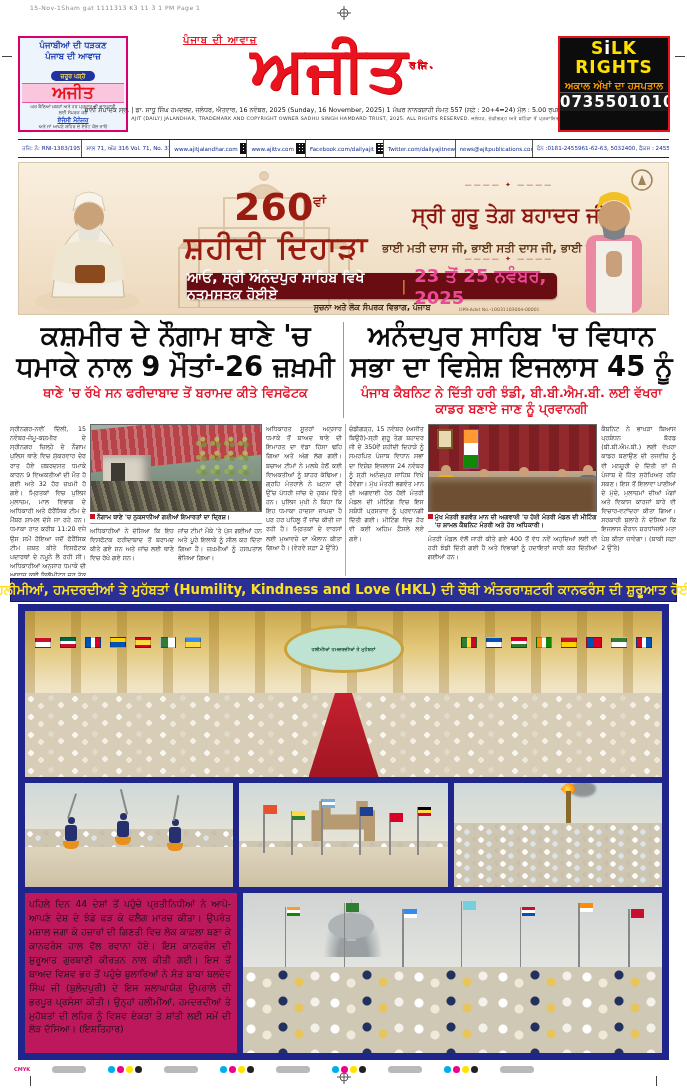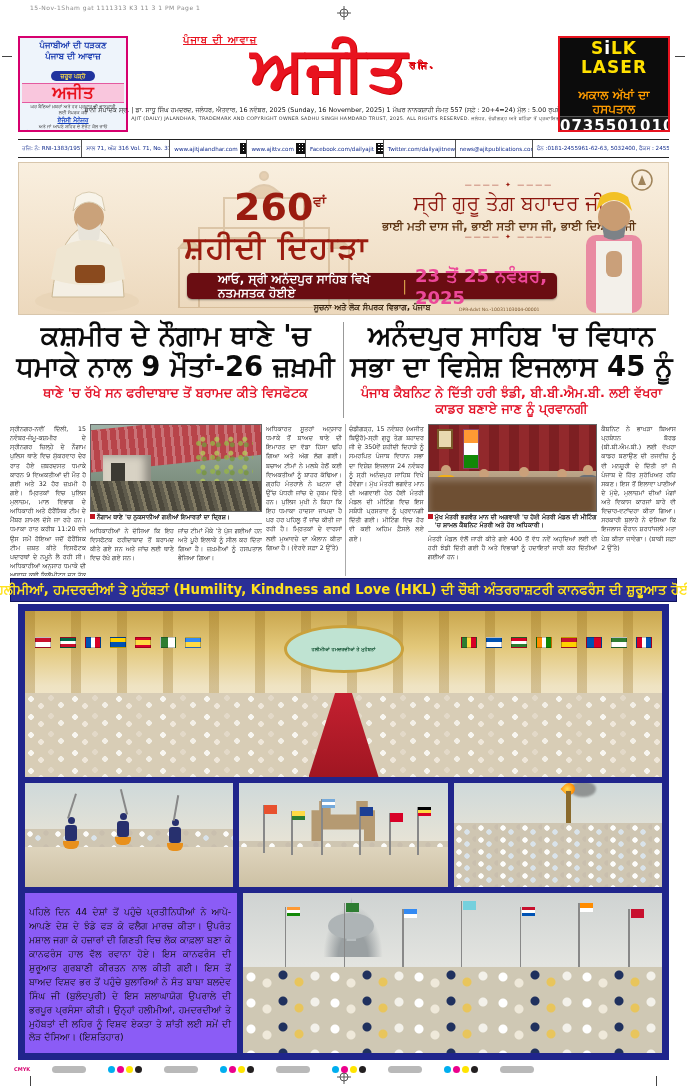--- a/index.html
+++ b/index.html
@@ -44,21 +44,21 @@
   .silk .t{font-size:17px;font-weight:bold;color:#ffe000;letter-spacing:1px;line-height:1.1;margin-top:1px;}
   .silk .t .i{color:#fff;}
   .silk-mid{display:flex;align-items:center;justify-content:space-around;margin:2px 3px;}
   .silk-glass{width:44px;height:28px;background:#f3ede2;border:1px solid #888;position:relative;}
   .silk-glass svg{display:block;}
   .silk-chashma{color:#ffe000;font-weight:bold;font-size:11px;line-height:1.1;}
   .silk-smile{width:34px;height:34px;border-radius:50%;background:#111;border:2px solid #ffd400;position:relative;}
   .silk-smile .face{position:absolute;left:7px;top:7px;width:16px;height:16px;border-radius:50%;background:#ffd400;}
   .silk-smile .face:after{content:"";position:absolute;left:3px;top:4px;width:3px;height:3px;border-radius:50%;background:#111;box-shadow:7px 0 0 #111;}
   .silk-smile .face:before{content:"";position:absolute;left:4px;top:9px;width:8px;height:4px;border-bottom:1.5px solid #111;border-radius:50%;}
-  .silk-tag{color:#ff9d00;font-size:12px;font-weight:bold;margin-top:12px;}
+  .silk-tag{color:#ff9d00;font-size:10px;font-weight:bold;margin-top:4px;}
   .silk-phone{color:#fff;background:#1c1c1c;font-size:15px;font-weight:bold;letter-spacing:1px;border-top:1px solid #555;}
 
   
   .infobar{position:absolute;top:139px;left:18px;width:651px;height:19px;border-top:1px solid #222;
     border-bottom:1px solid #222;display:flex;align-items:center;font-size:5.6px;color:#102a8c;}
   .infobar .cell{padding:0 4px;border-right:1px solid #555;display:flex;align-items:center;gap:2px;
     height:100%;white-space:nowrap;overflow:hidden;}
   .infobar .cell:last-child{border-right:none;}
   .qr{width:11px;height:11px;flex:0 0 auto;background:
     repeating-linear-gradient(0deg,#111 0 1.5px,transparent 1.5px 3px),
@@ -67,25 +67,25 @@
   
   .banner{position:absolute;top:162px;left:18px;width:651px;height:153px;overflow:hidden;
     background:linear-gradient(180deg,#f9efdf 0%,#f2e2cb 60%,#ecd8bc 100%);border:1px solid #d8c6ac;}
   .gurdwara{position:absolute;left:150px;top:5px;width:190px;height:140px;opacity:.35;}
   .guru-fig{position:absolute;left:8px;top:6px;width:120px;height:145px;}
   .b-350{position:absolute;left:215px;top:22px;color:#9a1c10;font-size:38px;font-weight:bold;}
   .b-350 sup{font-size:14px;}
   .b-shahidi{position:absolute;left:165px;top:66px;color:#9a1c10;font-size:31px;font-weight:bold;letter-spacing:1px;}
   .b-guru-wrap{position:absolute;left:360px;top:18px;width:260px;text-align:center;}
   .b-flourish{color:#9a1c10;font-size:7px;letter-spacing:2px;}
-  .b-guru{color:#8c150d;font-size:20.5px;font-weight:normal;margin:2px 0;}
+  .b-guru{color:#8c150d;font-size:20.5px;font-weight:bold;margin:14px 0;}
   .b-bhai{color:#5d3413;font-size:11.5px;font-weight:bold;margin-top:4px;}
   .b-pill{position:absolute;left:168px;top:110px;width:370px;height:26px;background:#6a0d12;border-radius:5px;
     display:flex;align-items:center;justify-content:center;gap:8px;box-shadow:0 1px 2px rgba(0,0,0,.4);}
-  .b-pill .cta{color:#fff;font-size:12px;font-weight:bold;padding-left:31px;}
+  .b-pill .cta{color:#fff;font-size:14px;font-weight:bold;}
   .b-pill .sep{color:#d9a04a;font-size:14px;}
   .b-pill .dates{color:#ec4899;font-size:18px;font-weight:bold;}
   .b-dept{position:absolute;left:168px;top:140px;width:370px;text-align:center;font-size:8px;color:#33210e;font-weight:bold;}
   .b-advt{position:absolute;left:440px;top:144px;font-size:4.6px;color:#7c5a33;}
   .cm-fig{position:absolute;right:10px;top:14px;width:92px;height:136px;}
   .emblem{position:absolute;right:14px;top:4px;width:24px;height:26px;opacity:.8;}
 
   
   .headrow{position:absolute;top:318px;left:10px;width:667px;height:104px;display:flex;}
   .headcell{flex:1;text-align:center;padding:0 4px;}
@@ -177,21 +177,21 @@
   .pole{position:absolute;width:1.5px;background:#888;}
   .pflag{position:absolute;width:13px;height:9px;}
   .arch{position:absolute;left:50%;top:18px;transform:translateX(-50%);width:64px;height:52px;background:#b59a72;
     clip-path:polygon(0 100%,0 18%,12% 18%,12% 0,30% 0,30% 26%,70% 26%,70% 0,88% 0,88% 18%,100% 18%,100% 100%,82% 100%,82% 55%,18% 55%,18% 100%);}
   .torch{position:absolute;left:54%;top:8px;width:5px;height:34px;background:#8a6a2c;}
   .flame{position:absolute;left:52.6%;top:0px;width:12px;height:12px;border-radius:50% 50% 50% 0;
     background:radial-gradient(circle at 40% 60%,#ffdd55,#ff8800 70%);transform:rotate(45deg);}
   .smoke{position:absolute;left:56%;top:-2px;width:26px;height:16px;border-radius:50%;background:rgba(90,90,90,.55);filter:blur(1px);}
 
   .bottomrow{display:flex;gap:6px;margin-top:6px;height:160px;}
-  .bottom-text{width:212px;background:#8b5cf6;padding:12px 6px 2px 4px;font-size:9.3px;line-height:1.5;
+  .bottom-text{width:212px;background:#be185d;padding:4px 6px 2px 4px;font-size:9.3px;line-height:1.5;
     color:#101010;text-align:justify;font-weight:500;overflow:hidden;}
   .bigphoto{position:relative;flex:1;overflow:hidden;background:linear-gradient(180deg,#cfd3d2 0%,#e3e4e0 45%,#d6d2c6 100%);}
   .monument{position:absolute;left:18%;top:4px;width:70px;height:60px;background:
       radial-gradient(ellipse at 50% 100%,#9aa0a2 30%,transparent 60%);}
   .monument:before{content:"";position:absolute;left:28px;top:0;width:10px;height:44px;background:#b7bdbf;
     clip-path:polygon(50% 0,100% 100%,0 100%);}
   .monument:after{content:"";position:absolute;left:10px;top:16px;width:46px;height:26px;border-radius:50%;
     background:#aeb4b6;}
   .bp-crowd{position:absolute;left:0;bottom:0;width:100%;height:86px;
     background:
@@ -249,21 +249,21 @@
     </div>
 
     <div class="mh-center">
       <div class="mh-tagline">ਪੰਜਾਬ ਦੀ ਆਵਾਜ਼</div>
       <div class="mh-logo"><span>ਅਜੀਤ</span><sup>ਰਜਿ.</sup></div>
       <div class="mh-dateline">ਬਾਨੀ ਸੰਪਾਦਕ ਸ੍ਵ. | ਡਾ. ਸਾਧੂ ਸਿੰਘ ਹਮਦਰਦ, ਜਲੰਧਰ, ਐਤਵਾਰ, 16 ਨਵੰਬਰ, 2025 (Sunday, 16 November, 2025)  1 ਮੱਘਰ ਨਾਨਕਸ਼ਾਹੀ ਸੰਮਤ 557 (ਸਫ਼ੇ : 20+4=24)  ਮੁੱਲ : 5.00 ਰੁਪਏ (Price ₹ 5.00)</div>
       <div class="mh-copy">AJIT (DAILY) JALANDHAR, TRADEMARK AND COPYRIGHT OWNER SADHU SINGH HAMDARD TRUST, 2025. ALL RIGHTS RESERVED. ਜਲੰਧਰ, ਚੰਡੀਗੜ੍ਹ ਅਤੇ ਬਠਿੰਡਾ ਤੋਂ ਪ੍ਰਕਾਸ਼ਿਤ</div>
     </div>
 
     <div class="silk">
-      <div class="t"><span>S</span><span class="i">i</span><span>LK LASER</span></div>
+      <div class="t"><span>S</span><span class="i">i</span><span>LK RIGHTS</span></div>
       <div class="silk-tag">ਅਕਾਲ ਅੱਖਾਂ ਦਾ ਹਸਪਤਾਲ</div>
       <div class="silk-phone">07355010101</div>
     </div>
   </div>
 
   <div class="infobar">
     <div class="cell">
         <span>ਰਜਿ: ਨੰ: RNI-1383/1957</span>
       </div>
     <div class="cell">

